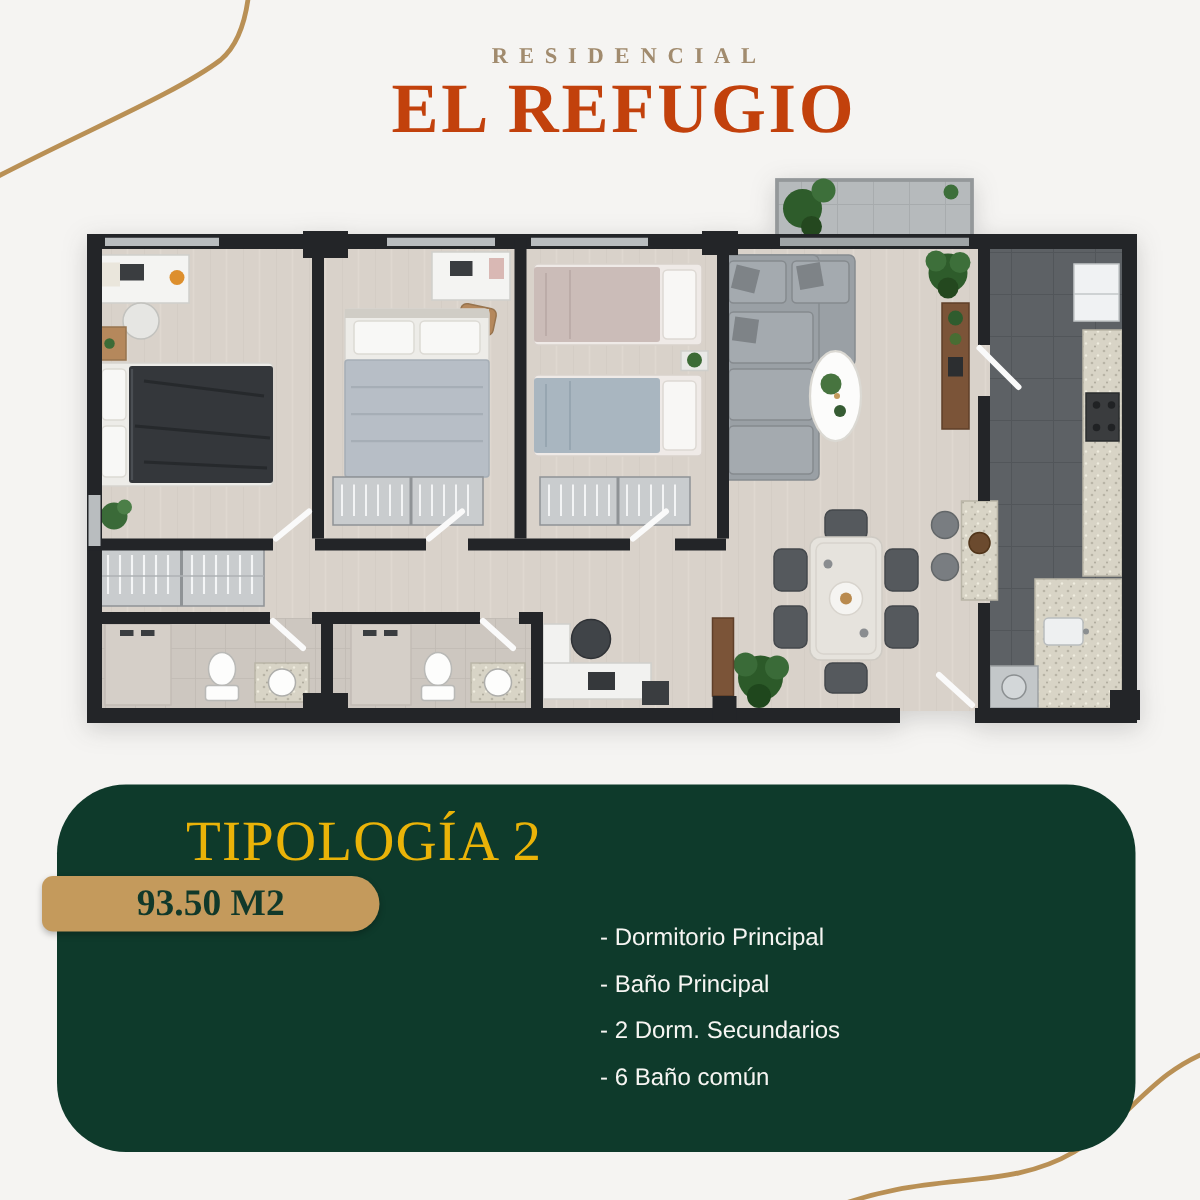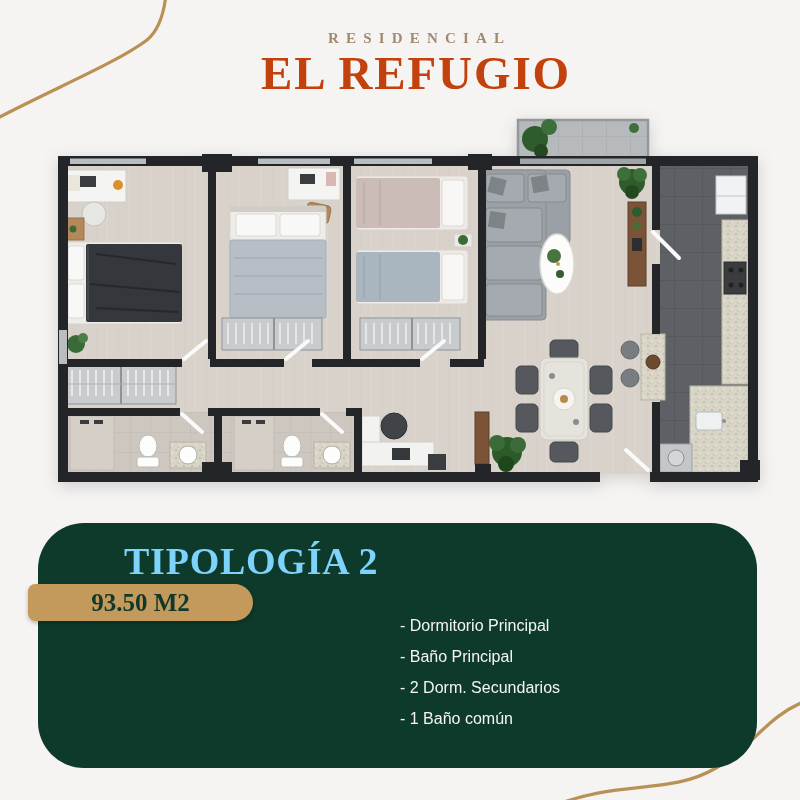--- a/index.html
+++ b/index.html
@@ -28,21 +28,21 @@
   
   #plan-svg { position:absolute; left:30px; top:112px; width:740px; height:380px; z-index:2; filter:drop-shadow(0 4px 8px rgba(40,40,40,0.18)); }
   
   .card {
     position:absolute; left:38px; top:523px; width:719px; height:245px;
     background:#0e3a2b; border-radius:46px; z-index:3;
   }
   .card-title-row { position:absolute; left:86px; top:16px; display:flex; align-items:baseline; }
   .card-title {
     font-family:"Liberation Serif", serif;
-    font-size:38px; font-weight:700; color:#7dd3fc; letter-spacing:0.02em;
+    font-size:38px; font-weight:400; color:#eab308; letter-spacing:0.02em;
   }
   .card-subtitle {
     font-family:"Liberation Serif", serif;
     font-size:26px; font-weight:700; color:#c9a25f; margin-left:20px; letter-spacing:0.02em;
   }
   .badge {
     position:absolute; left:-10px; top:61px; width:225px; height:37px;
     background:#c49a5c; border-radius:8px 20px 20px 8px;
     display:flex; align-items:center; justify-content:center; 
     font-family:"Liberation Serif", serif; font-size:25px; font-weight:700; color:#11392a;
@@ -330,15 +330,15 @@
 
 <section class="card">
   <div class="card-title-row">
     <span class="card-title">TIPOLOGÍA 2</span>
   </div>
   <div class="badge">93.50 M2</div>
   <div class="features-right">
     <div class="feature-item">- Dormitorio Principal</div>
     <div class="feature-item">- Baño Principal</div>
     <div class="feature-item">- 2 Dorm. Secundarios</div>
-    <div class="feature-item">- 1 Baño común</div>
+    <div class="feature-item">- 6 Baño común</div>
   </div>
 </section>
 
 </body></html>

